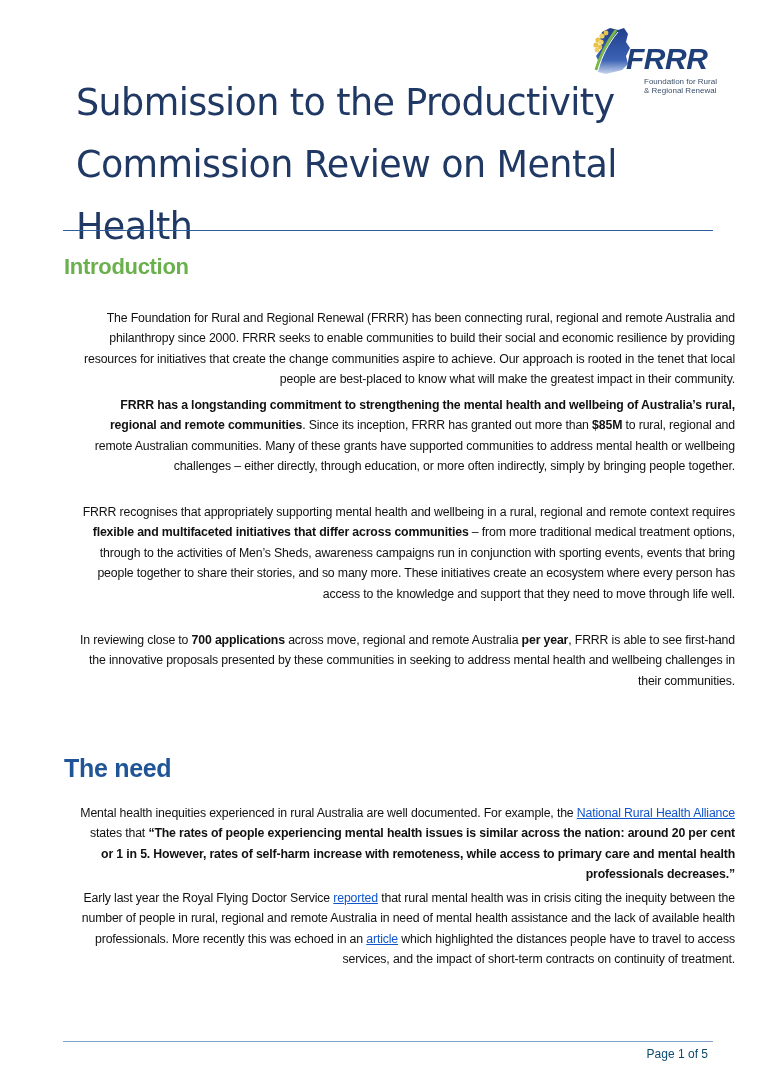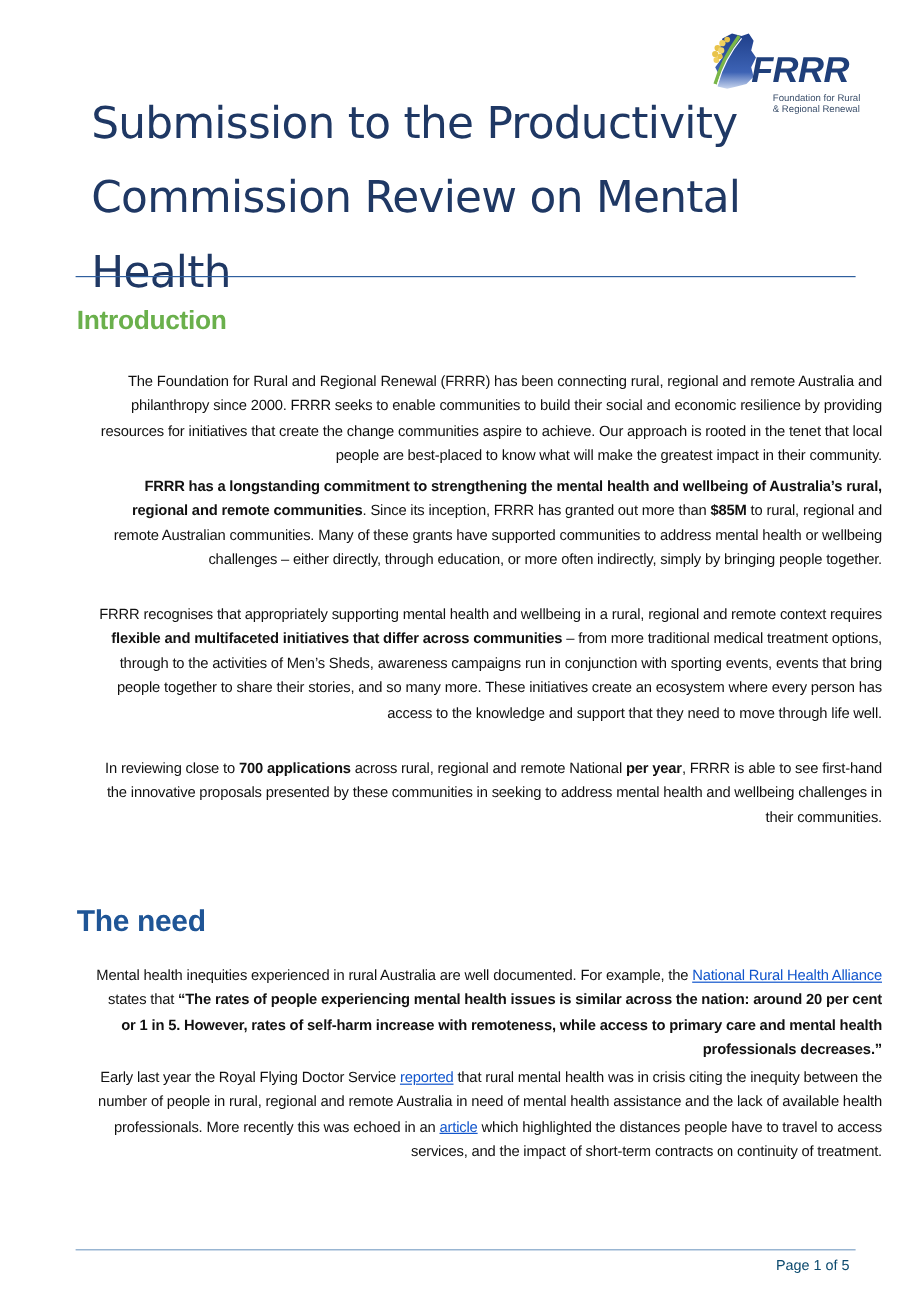--- a/index.html
+++ b/index.html
@@ -66,21 +66,21 @@
   <div class="title-rule"></div>
 
   <h2 class="h-intro">Introduction</h2>
 
   <p class="para" style="top:297px">The Foundation for Rural and Regional Renewal (FRRR) has been connecting rural, regional and remote Australia and philanthropy since 2000. FRRR seeks to enable communities to build their social and economic resilience by providing resources for initiatives that create the change communities aspire to achieve. Our approach is rooted in the tenet that local people are best-placed to know what will make the greatest impact in their community.</p>
 
   <p class="para" style="top:384px"><b>FRRR has a longstanding commitment to strengthening the mental health and wellbeing of Australia’s rural, regional and remote communities</b><span>. Since its inception, FRRR has granted out more than </span><b>$85M</b><span> to rural, regional and remote Australian communities. Many of these grants have supported communities to address mental health or wellbeing challenges – either directly, through education, or more often indirectly, simply by bringing people together.</span></p>
 
   <p class="para" style="top:491px"><span>FRRR recognises that appropriately supporting mental health and wellbeing in a rural, regional and remote context requires </span><b>flexible and multifaceted initiatives that differ across communities</b><span> – from more traditional medical treatment options, through to the activities of Men’s Sheds, awareness campaigns run in conjunction with sporting events, events that bring people together to share their stories, and so many more. These initiatives create an ecosystem where every person has access to the knowledge and support that they need to move through life well.</span></p>
 
-  <p class="para" style="top:619px"><span>In reviewing close to </span><b>700 applications</b><span> across rural, regional and remote National </span><b>per year</b><span>, FRRR is able to see first-hand the innovative proposals presented by these communities in seeking to address mental health and wellbeing challenges in their communities.</span></p>
+  <p class="para" style="top:619px"><span>In reviewing close to </span><b>700 applications</b><span> across move, regional and remote Australia </span><b>per year</b><span>, FRRR is able to see first-hand the innovative proposals presented by these communities in seeking to address mental health and wellbeing challenges in their communities.</span></p>
 
 
   <h2 class="h-need">The need</h2>
 
   <p class="para" style="top:792px"><span>Mental health inequities experienced in rural Australia are well documented. For example, the </span><a href="#">National Rural Health Alliance</a><span> states that </span><b>“The rates of people experiencing mental health issues is similar across the nation: around 20 per cent or 1 in 5. However, rates of self-harm increase with remoteness, while access to primary care and mental health professionals decreases.”</b></p>
 
   <p class="para" style="top:877px"><span>Early last year the Royal Flying Doctor Service </span><a href="#">reported</a><span> that rural mental health was in crisis citing the  inequity between the number of people in rural, regional and remote Australia in need of mental health assistance and the lack of available health professionals.  More recently this  was echoed in an </span><a href="#">article</a><span> which highlighted the distances people have to travel to access services, and the impact of short-term contracts on continuity of treatment.</span></p>
 
 
   <div class="footer-rule"></div>

